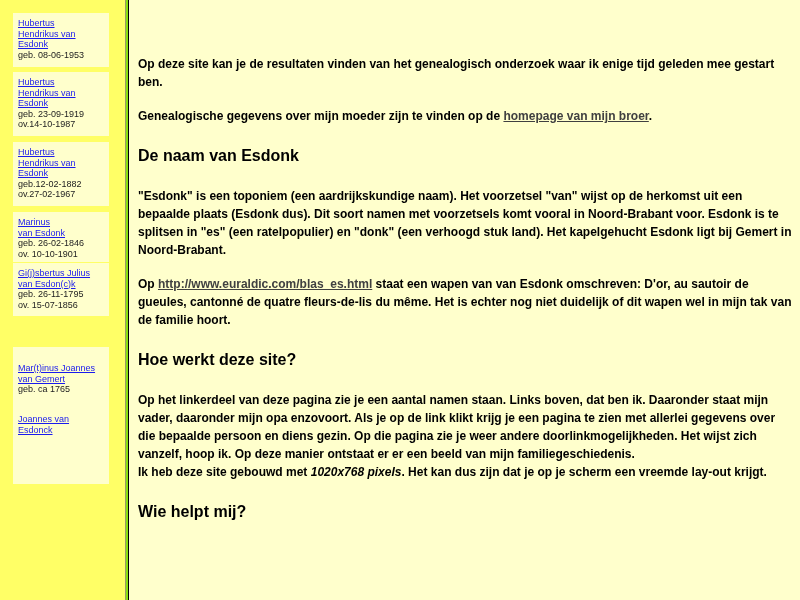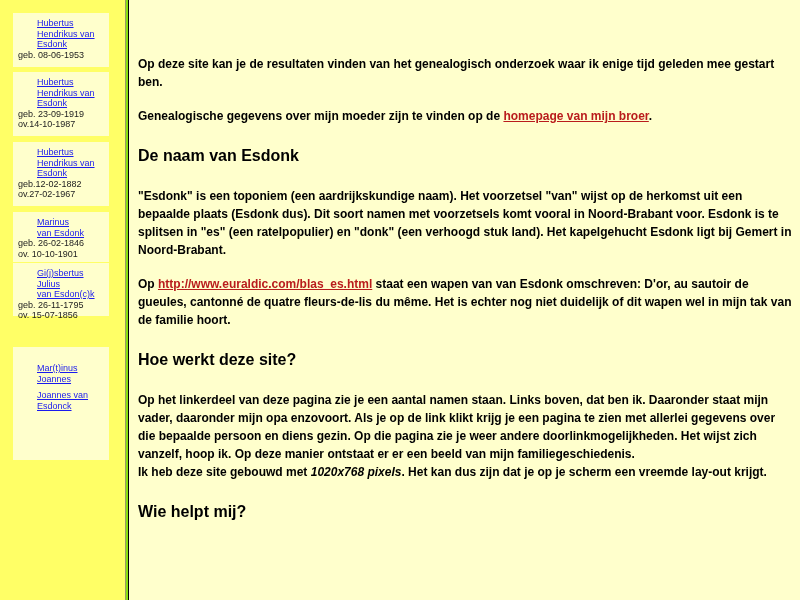--- a/index.html
+++ b/index.html
@@ -15,32 +15,32 @@
   }
   .divider-gray { position:absolute; left:125px; top:0; width:1px; height:600px; background:#9a9a6a; }
   .divider-green { position:absolute; left:126px; top:0; width:2px; height:600px; background:#88e010; }
   .divider-black { position:absolute; left:128px; top:0; width:1px; height:600px; background:#000; }
   .card {
     position:absolute; left:13px; width:96px;
     background:#ffffcc;
     font-size:9px; line-height:10.5px; color:#222;
     box-sizing:border-box; padding:5px 0 0 5px;
   }
-  .card a { color:#1a1aee; text-decoration:underline; display:block;margin-left:19px; }
+  .card a { color:#1a1aee; text-decoration:underline; display:block; }
   .card .d { display:block; }
   #main {
     position:absolute; left:138px; top:0; width:655px;
     color:#000;
   }
   #main h1 {
     font-size:23px; line-height:27px; font-weight:bold;
     margin:9px 0 0 0;
   }
   #main p { font-size:12px; line-height:18px; margin:0;font-weight:bold; }
-  #main a { color:#b91c1c; text-decoration:underline; }
+  #main a { color:#404040; text-decoration:underline; }
   #main h2 { font-size:16px; line-height:18px; font-weight:bold; margin:0; }
 </style>
 </head>
 <body>
 
 <div id="sidebar">
   <div class="card" style="top:13px;height:54px;">
     <a href="#">
       <span>Hubertus</span><br>
       <span>Hendrikus van</span><br>
@@ -88,21 +88,21 @@
   </div>
 
   <div class="card" style="top:347px;height:64px;padding-top:16px;">
     <a href="#">
       <span>Mar(t)inus Joannes</span><br>
       <span>van Gemert</span>
     </a>
     <span class="d">geb. ca 1765</span>
   </div>
 
-  <div class="card" style="top:384px;height:76px;padding-top:6px;">
+  <div class="card" style="top:408px;height:76px;padding-top:6px;">
     <a href="#">
       <span>Joannes van</span><br>
       <span>Esdonck</span>
     </a>
   </div>
 </div>
 
 <div class="divider-gray"></div>
 <div class="divider-green"></div>
 <div class="divider-black"></div>

